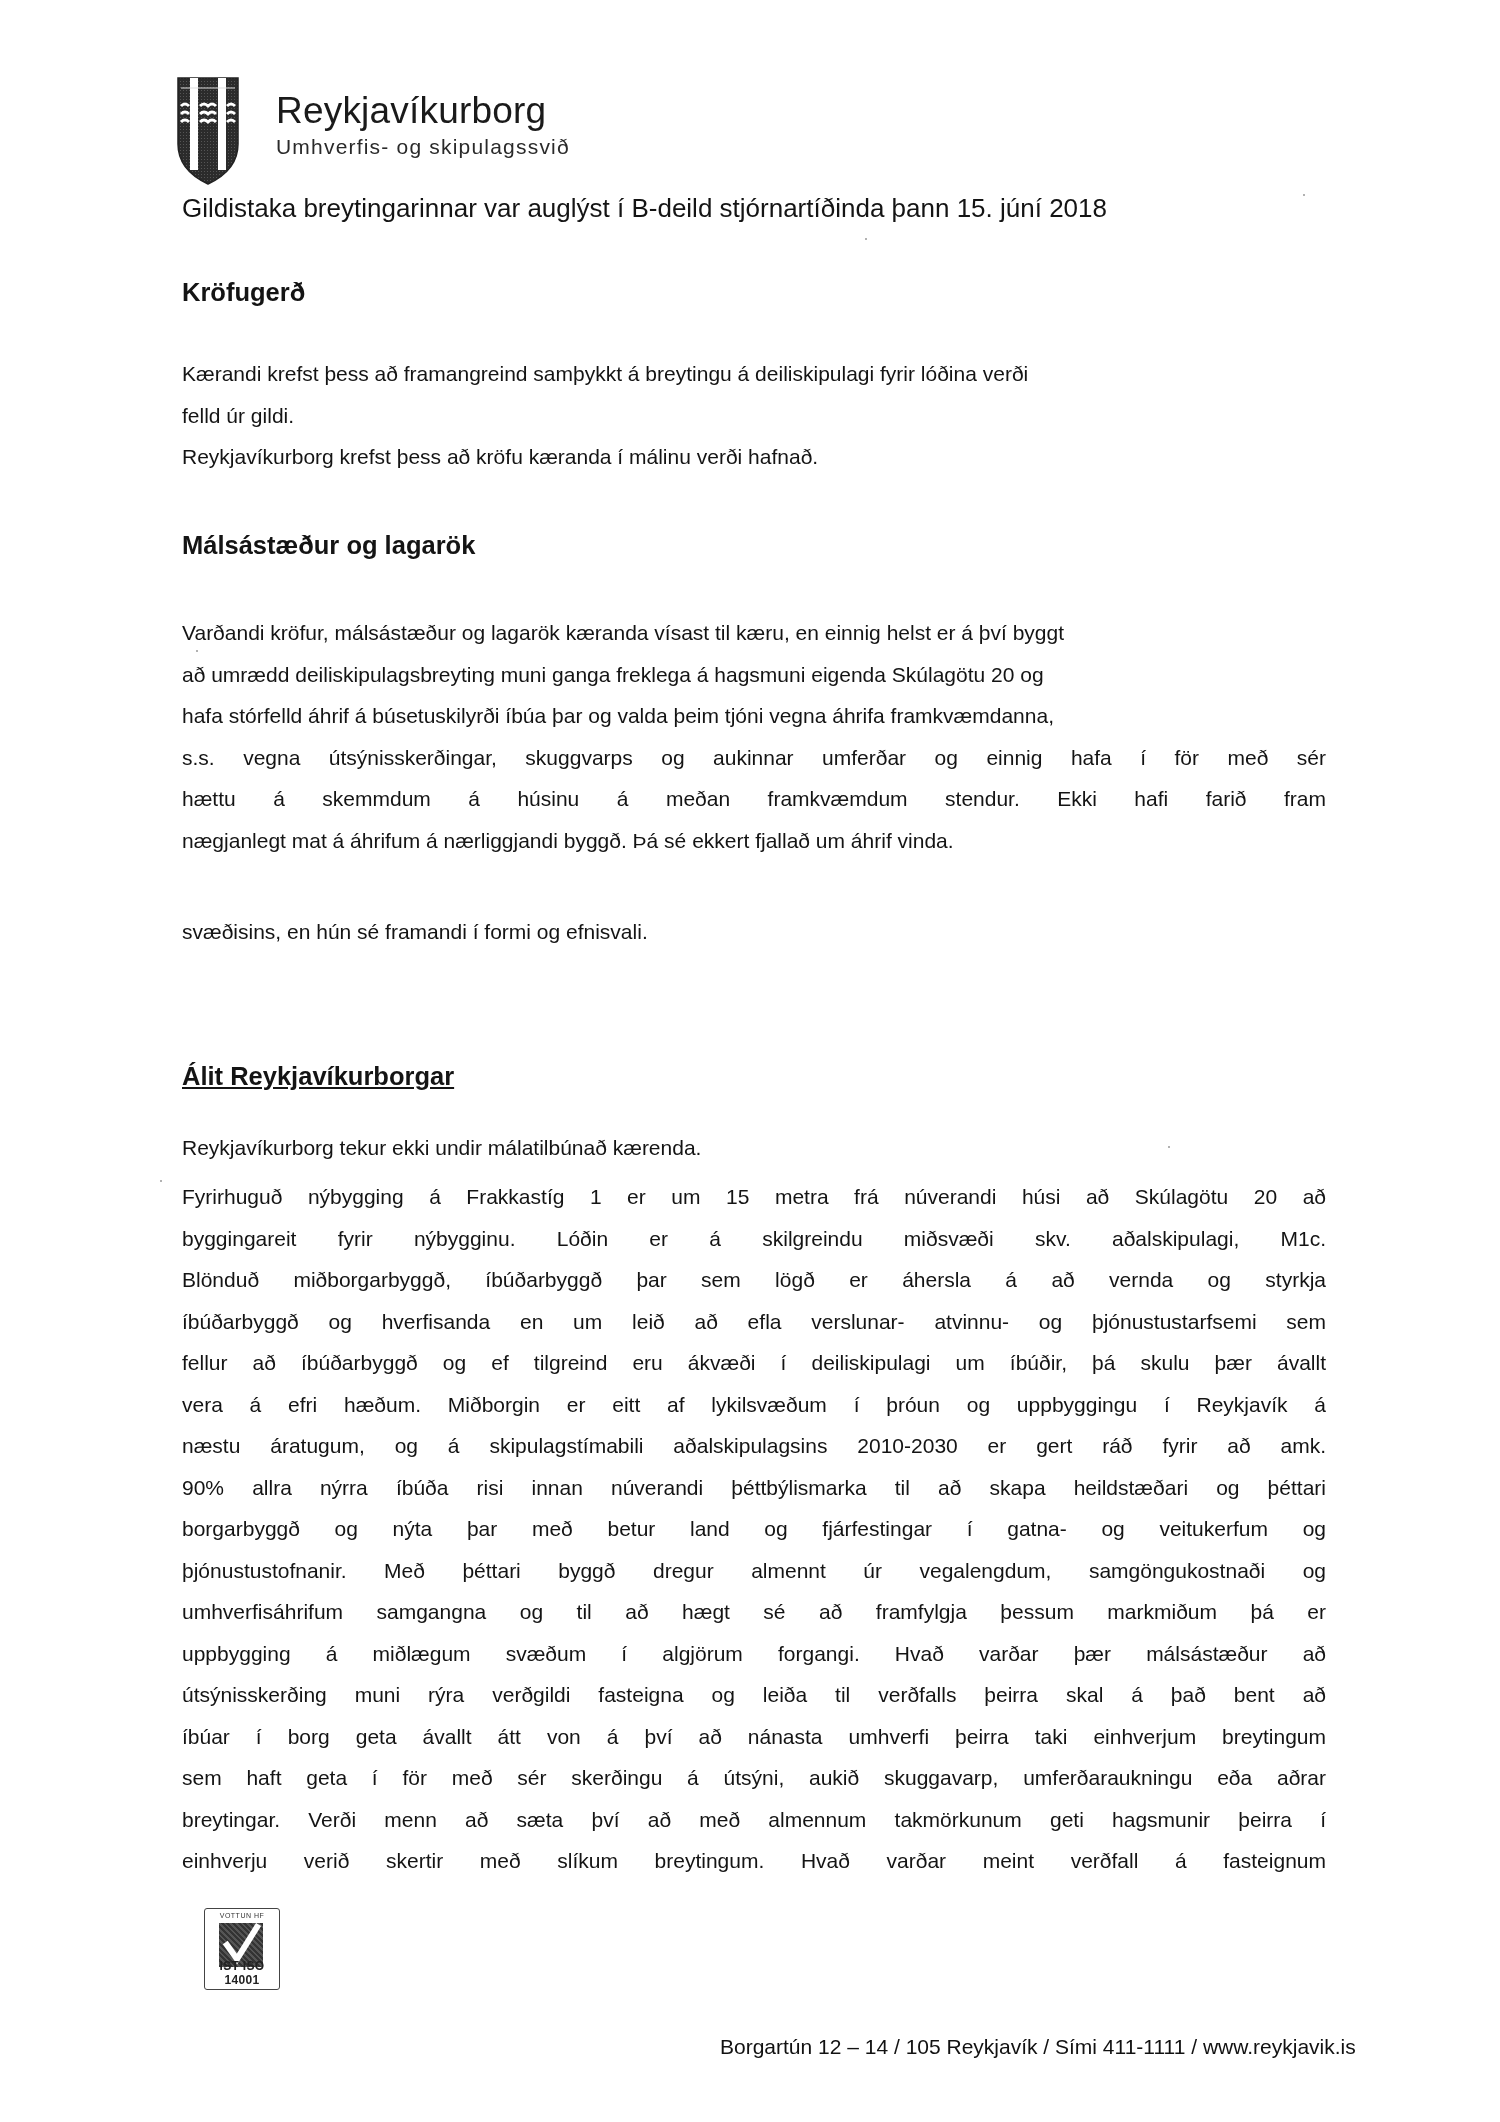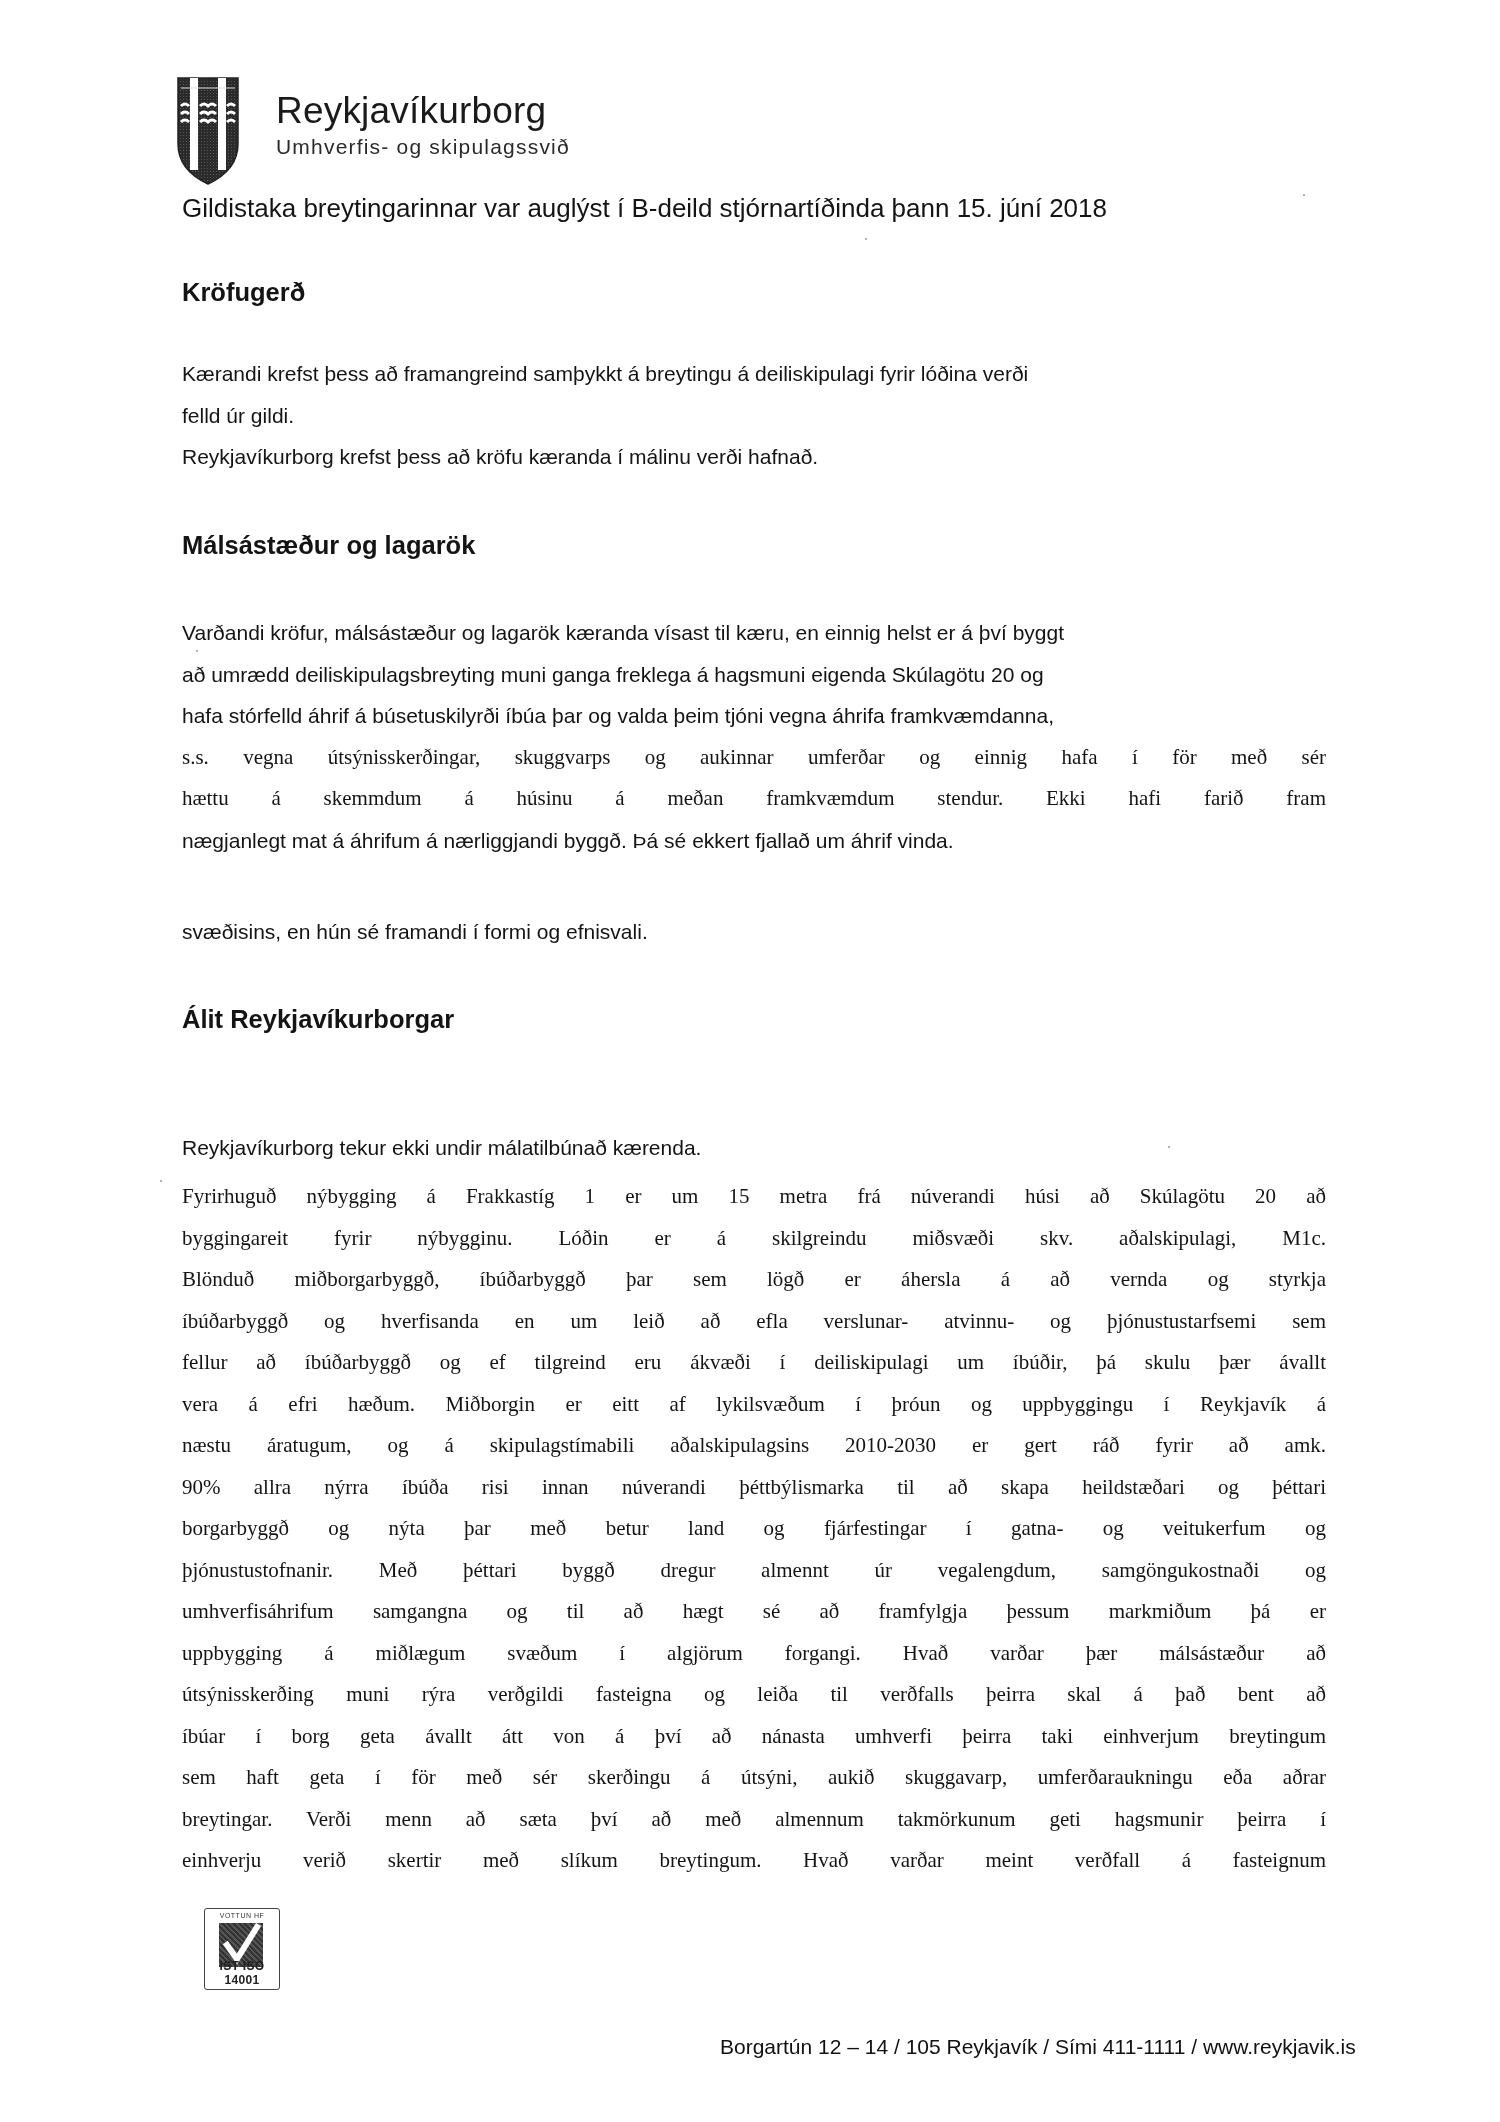--- a/index.html
+++ b/index.html
@@ -4,21 +4,21 @@
 <style>
   html, body { margin: 0; padding: 0; background: #ffffff; }
   body { width: 1500px; height: 2122px; position: relative; overflow: hidden; color: #111; }
   .page { position: absolute; left: 0; top: 0; width: 1500px; height: 2122px; background: #fff; padding-left: 39px; }
   .logo { position: absolute; left: 176px; top: 74px; width: 64px; height: 112px; }
   .brand { position: absolute; left: 276px; top: 90px; font-family: "Liberation Sans", sans-serif; }
   .brand-name { font-size: 37px; color: #1a1a1a; letter-spacing: 0.2px; line-height: 42px; }
   .brand-sub { font-size: 21px; color: #2a2a2a; letter-spacing: 1.2px; line-height: 26px; margin-top: 2px; }
   .text { position: absolute; left: 182px; width: 1144px; font-family: "Liberation Sans Narrow", "Liberation Sans", sans-serif; font-size: 21px; line-height: 41.5px; color: #141414; }
   .line { white-space: nowrap; display: block; }
-  .just { text-align: justify; text-align-last: justify; white-space: normal; font-family: Liberation Serif, serif; }
+  .just { text-align: justify; text-align-last: justify; white-space: normal; }
   .heading { font-weight: bold; font-size: 25.5px; }
   .first-line { top: 188px; font-size: 26px; }
   .footer-addr { position: absolute; left: 720px; top: 2035px; font-family: "Liberation Sans Narrow", "Liberation Sans", sans-serif; font-size: 21px; color: #111; white-space: nowrap; }
   .iso { position: absolute; left: 204px; top: 1908px; width: 74px; height: 80px; border: 1.5px solid #444; border-radius: 3px; background: #fff; }
   .iso-top { position: absolute; left: 0; right: 0; top: 3px; text-align: center; font-family: "Liberation Sans", sans-serif; font-size: 7px; color: #333; letter-spacing: 0.5px; }
   .iso-box { position: absolute; left: 14px; top: 14px; width: 44px; height: 44px; background: repeating-linear-gradient(45deg, #333 0 2px, #555 2px 4px); }
   .iso-bottom { position: absolute; left: 0; right: 0; bottom: 2px; text-align: center; font-family: "Liberation Sans Narrow", "Liberation Sans", sans-serif; font-weight: bold; font-size: 12px; color: #222; letter-spacing: 0.3px; }
   .speck { position: absolute; width: 2px; height: 2px; background: #999; border-radius: 1px; }
 </style>
 </head>
@@ -68,21 +68,21 @@
     <span class="line">að umrædd deiliskipulagsbreyting muni ganga freklega á hagsmuni eigenda Skúlagötu 20 og</span>
     <span class="line">hafa stórfelld áhrif á búsetuskilyrði íbúa þar og valda þeim tjóni vegna áhrifa framkvæmdanna,</span>
     <span class="line just">s.s.  vegna útsýnisskerðingar, skuggvarps og aukinnar umferðar og einnig hafa í för með sér</span>
     <span class="line just">hættu á skemmdum á húsinu á meðan framkvæmdum stendur.  Ekki hafi farið fram</span>
     <span class="line">nægjanlegt mat á áhrifum á nærliggjandi byggð. Þá sé ekkert fjallað um áhrif vinda.</span>
   </div>
   <div class="text" style="top:911px;">
     <span class="line">svæðisins, en hún sé framandi í formi og efnisvali.</span>
   </div>
 
-  <div class="text heading" style="top:999px;">
+  <div class="text heading" style="top:1056px;text-decoration:underline;">
     <span class="line">Álit Reykjavíkurborgar</span>
   </div>
   <div class="text" style="top:1127px;">
     <span class="line">Reykjavíkurborg tekur ekki undir málatilbúnað kærenda.</span>
   </div>
   <div class="text" style="top:1176px;">
     <span class="line just">Fyrirhuguð nýbygging á Frakkastíg 1 er um 15 metra frá núverandi húsi að Skúlagötu 20 að</span>
     <span class="line just">byggingareit fyrir nýbygginu. Lóðin er á skilgreindu miðsvæði skv. aðalskipulagi, M1c.</span>
     <span class="line just">Blönduð miðborgarbyggð, íbúðarbyggð þar sem lögð er áhersla á að vernda og styrkja</span>
     <span class="line just">íbúðarbyggð og hverfisanda en um leið að efla verslunar- atvinnu- og þjónustustarfsemi sem</span>

